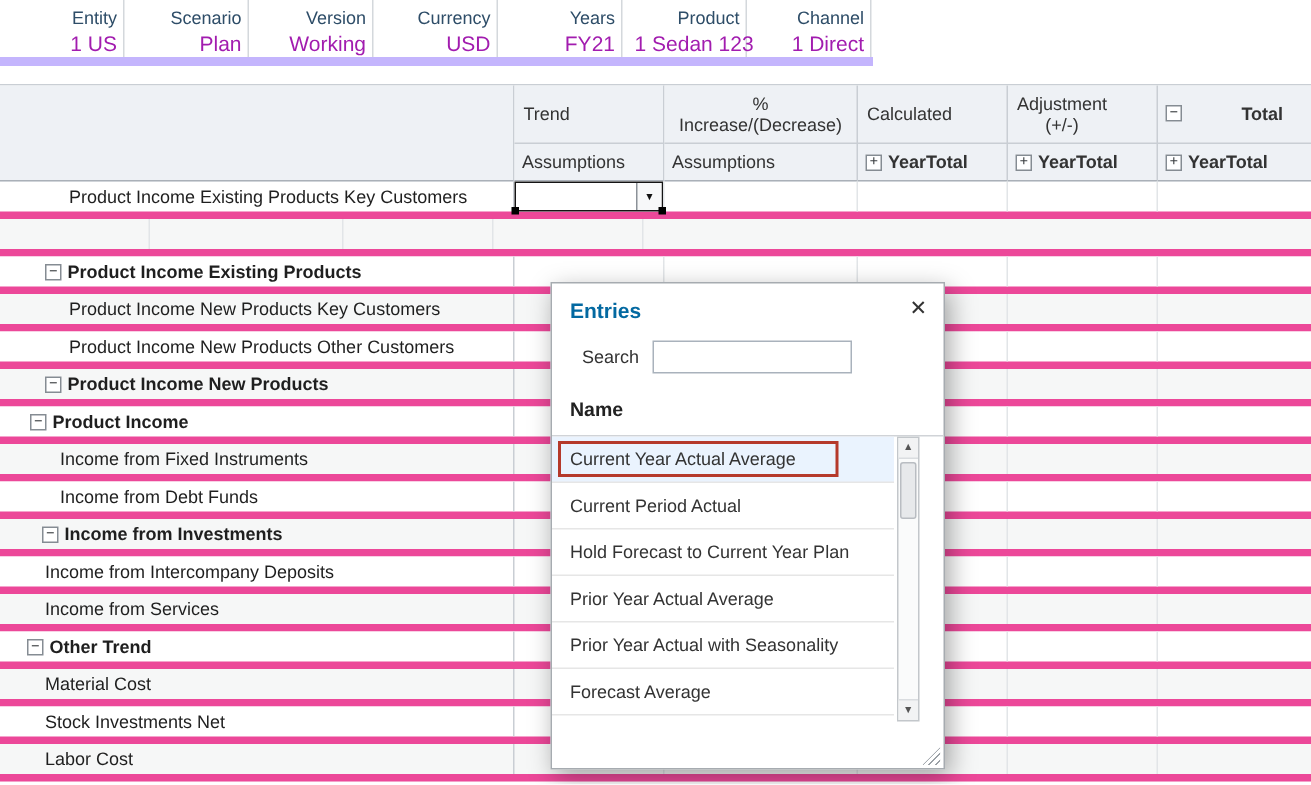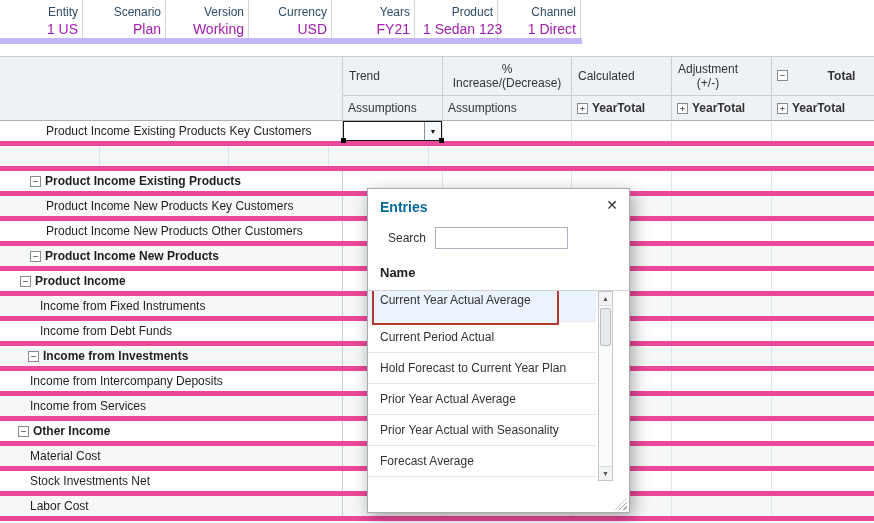--- a/index.html
+++ b/index.html
@@ -66,21 +66,21 @@
   .dlg-search label { color:#333; }
   .dlg-search input { width:133px; height:22px; border:1px solid #a9b2bc; font-size:12px; padding:0 4px;
           font-family:"Liberation Sans","DejaVu Sans",sans-serif; }
   .dlg-name { position:absolute; top:76px; left:0; right:0; padding:0 0 10px 12px; font-weight:bold;
           font-size:13px; color:#222; border-bottom:1px solid #d0d3d7; }
   .dlg-list { position:absolute; top:102px; left:0; right:0; bottom:14px; overflow:hidden; }
   .entry { height:31px; display:flex; align-items:center; margin-right:33px;
           border-bottom:1px solid #e6e6e6; padding-left:4px; cursor:pointer; }
   .entry-name { padding:3px 8px; color:#333; white-space:nowrap; }
   .entry.selected { background:#eaf3fe; }
-  .entry.selected .entry-name { border:2px solid #b5392b; padding:3px 26px 16px 6px; background:#eaf3fe; }
+  .entry.selected .entry-name { border:2px solid #b5392b; padding:3px 26px 3px 6px; background:#eaf3fe; }
 
   
   .dlg-scrollbar { position:absolute; top:102px; right:16px; width:15px; height:190px;
           border:1px solid #c3c7cb; background:#fafbfb; }
   .sb-btn { position:absolute; left:0; right:0; height:14px; display:flex; align-items:center;
           justify-content:center; font-size:7px; color:#555; background:#f2f3f4; cursor:pointer; }
   .sb-btn.up { top:0; border-bottom:1px solid #dadde0; }
   .sb-btn.down { bottom:0; border-top:1px solid #dadde0; }
   .sb-thumb { position:absolute; top:16px; left:1px; right:1px; height:38px; background:#e7e9eb;
           border:1px solid #b9bdc2; border-radius:2px; cursor:grab; }
@@ -325,21 +325,21 @@
             
           </div>
           <div class="cell c2"></div>
           <div class="cell c3"></div>
           <div class="cell c4"></div>
           <div class="cell c5"></div>
         </div>
         <div class="grow group" style="--ind: 18px;">
           <div class="rlabel">
             <span class="box-icon">−</span>
-            <span class="rtext">Other Income</span>
+            <span class="rtext">Other Trend</span>
           </div>
           <div class="cell c1">
             
           </div>
           <div class="cell c2"></div>
           <div class="cell c3"></div>
           <div class="cell c4"></div>
           <div class="cell c5"></div>
         </div>
         <div class="grow" style="--ind: 30px;">

